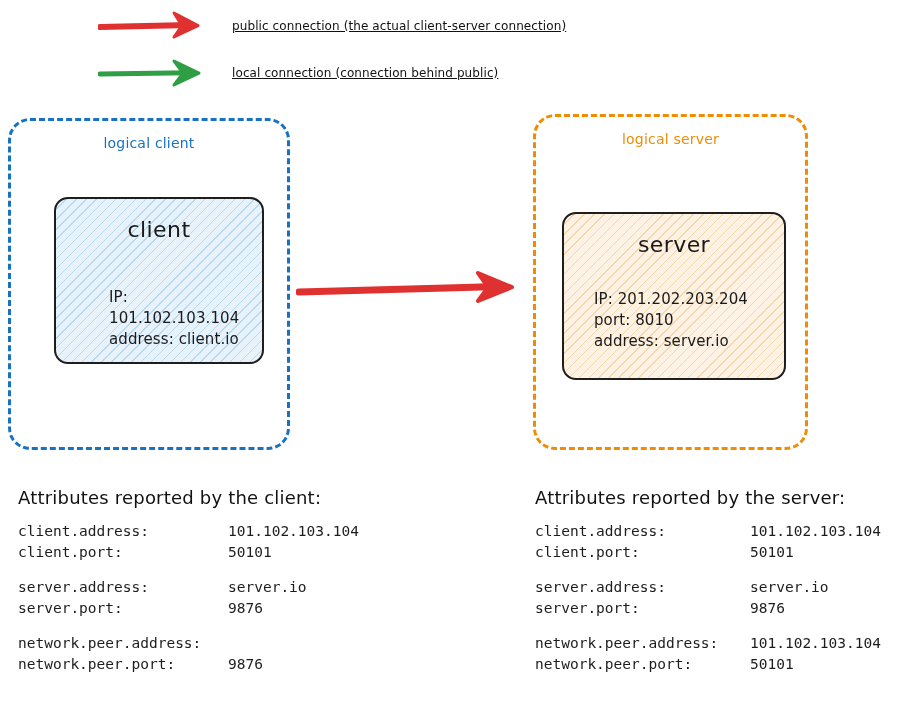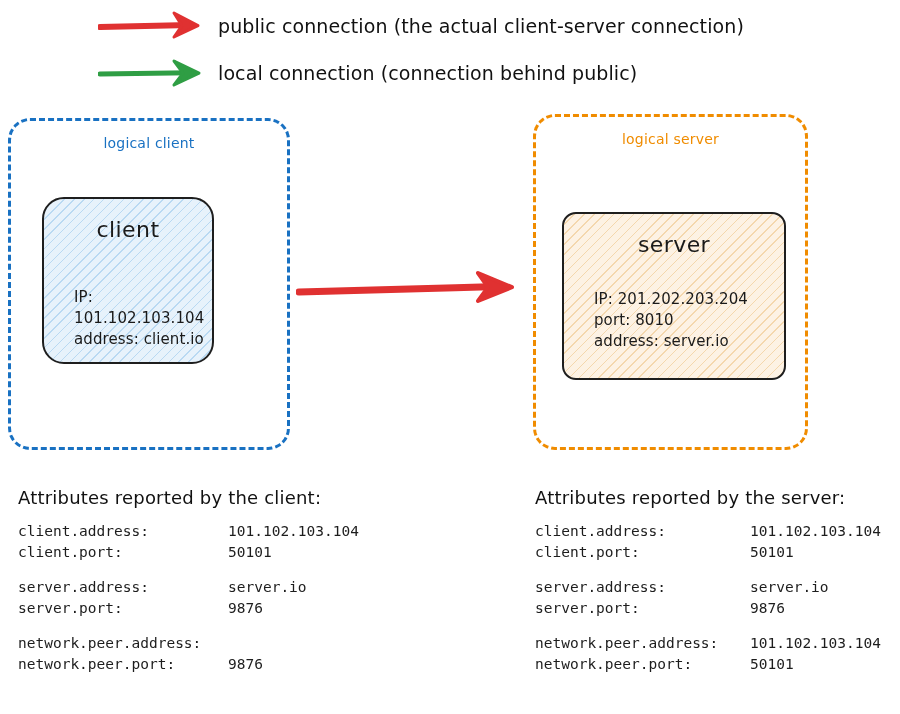--- a/index.html
+++ b/index.html
@@ -25,29 +25,30 @@
   }
   .legend-arrow {
     position: absolute;
     left: 98px;
     top: 0;
     width: 112px;
     height: 40px;
   }
   .legend-label {
     position: absolute;
-    left: 218px;
+    left: 232px;
     top: 0;
     height: 40px;
     line-height: 40px;
     font-family: "DejaVu Sans", sans-serif;
-    font-size: 19px;
+    font-size: 12px;
     color: #111111;
     white-space: nowrap;
     letter-spacing: 0.1px;
+    text-decoration: underline;
   }
 
   
   .logical-box {
     position: absolute;
     border-style: dashed;
     border-width: 3px;
     border-radius: 22px;
     background: transparent;
     box-sizing: border-box;
@@ -156,25 +157,25 @@
       <path d="M2,21 C26,20.6 58,20.2 92,19.8" stroke="#2f9e44" stroke-width="5" fill="none" stroke-linecap="round"></path>
       <path d="M76,8 L101,20.2 L76,32 L85,20.2 Z" fill="#2f9e44" stroke="#2f9e44" stroke-width="3" stroke-linejoin="round"></path>
     </svg>
     <div class="legend-label">local connection (connection behind public)</div>
   </div>
 
   <div class="logical-box" style="left:8px; top:118px; width:282px; height:332px; border-color:#1971c2;">
     <div class="logical-title" style="color:#1971c2;">logical client</div>
   </div>
 
-  <div class="node-box" style="left:42px; top:197px; width:172px; height:167px;
+  <div class="node-box" style="left:54px; top:197px; width:210px; height:167px;
               background-color:#e7f2fb;
-              background-image: repeating-linear-gradient(135deg, #b9d9f2 0px, #b9d9f2 1px, rgba(0,0,0,0) 1px, rgba(0,0,0,0) 7px); border-radius: 22px;">
+              background-image: repeating-linear-gradient(135deg, #b9d9f2 0px, #b9d9f2 1px, rgba(0,0,0,0) 1px, rgba(0,0,0,0) 7px);">
     <div class="node-title">client</div>
-    <div class="node-lines" style="top:88px;">
+    <div class="node-lines" style="top:88px;margin-left:23px;">
       <div>IP: 101.102.103.104</div>
       <div>address: client.io</div>
     </div>
   </div>
 
   <div class="logical-box" style="left:533px; top:114px; width:275px; height:336px; border-color:#f08c00;">
     <div class="logical-title" style="color:#f08c00;">logical server</div>
   </div>
 
   <div class="node-box" style="left:562px; top:212px; width:224px; height:168px;

